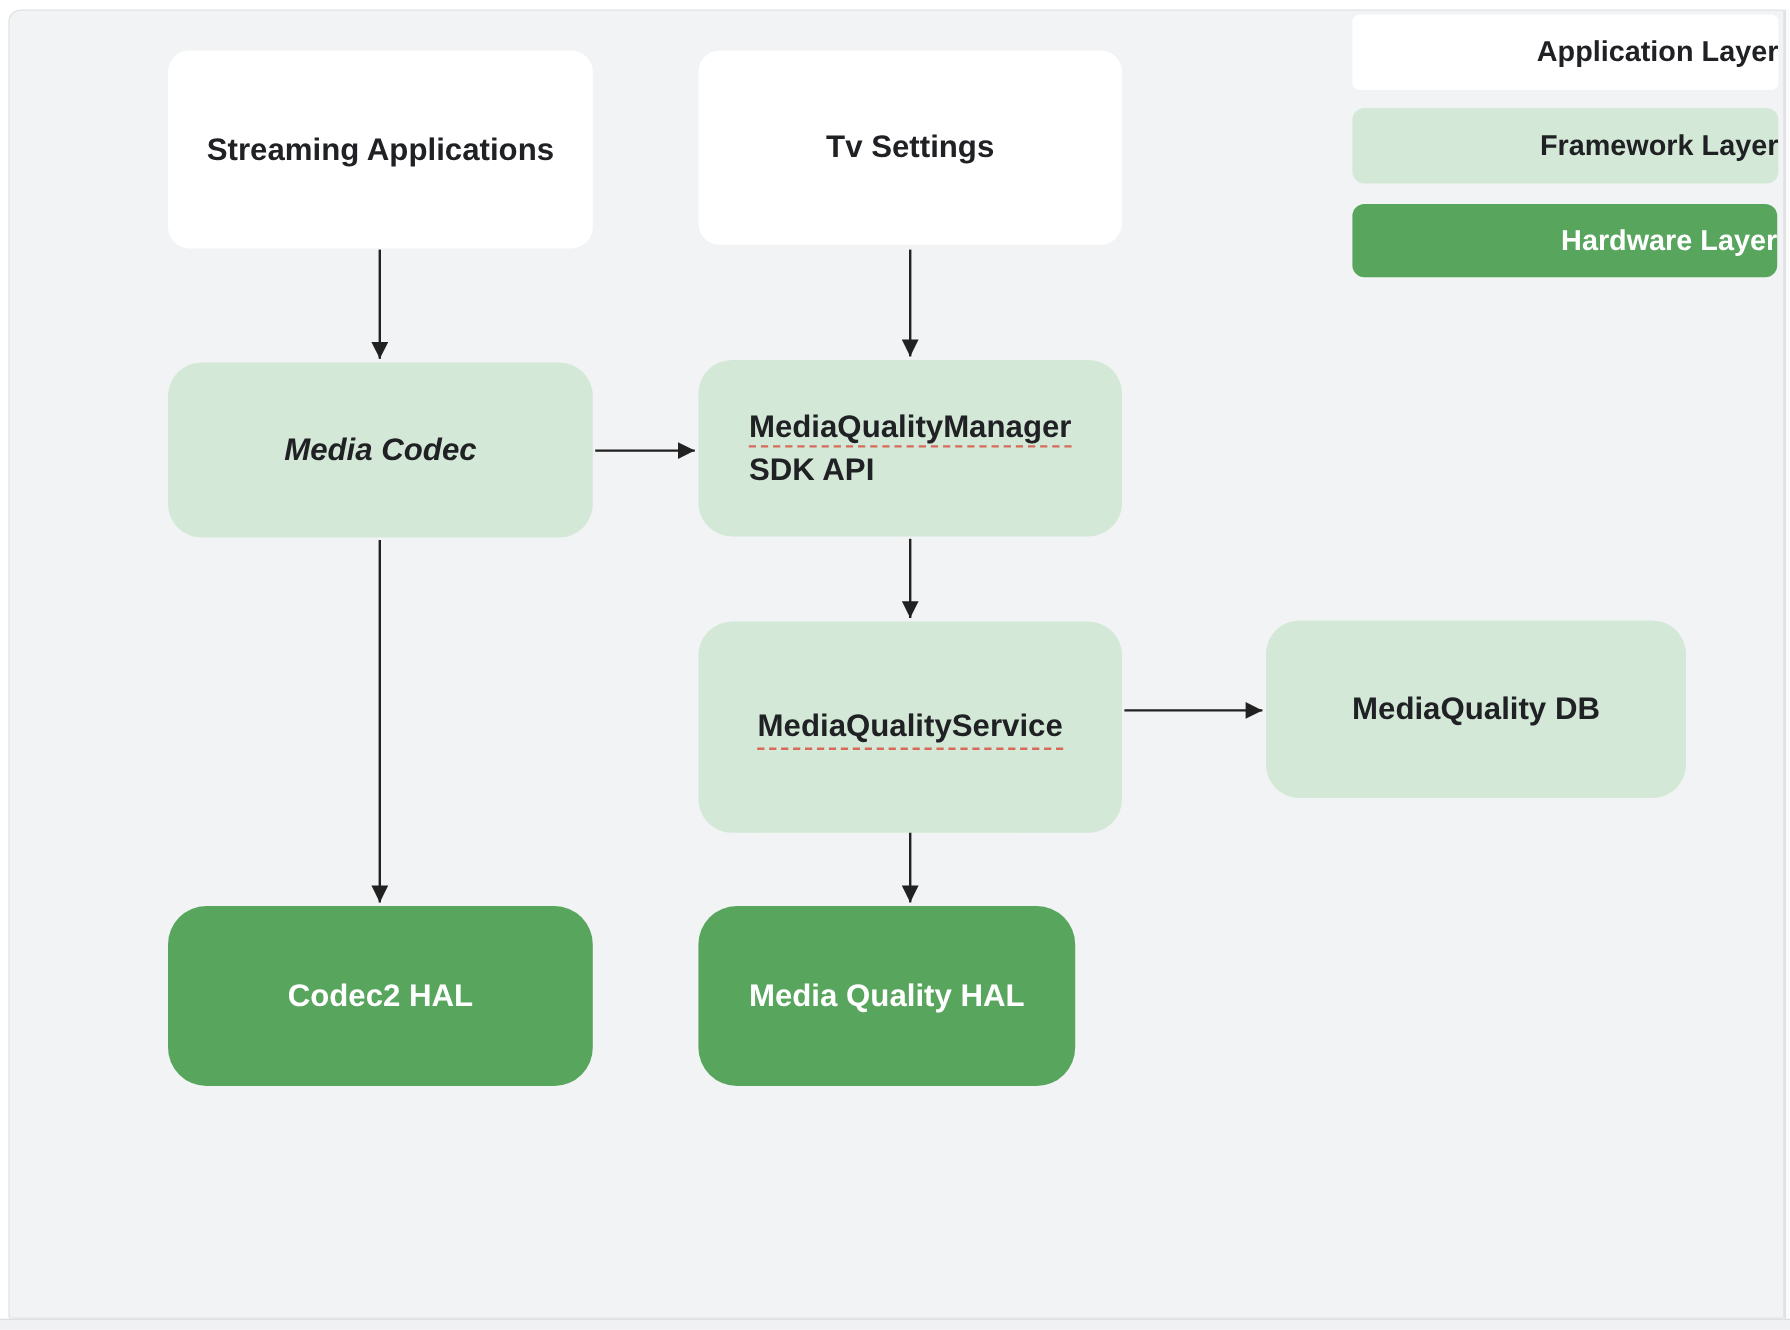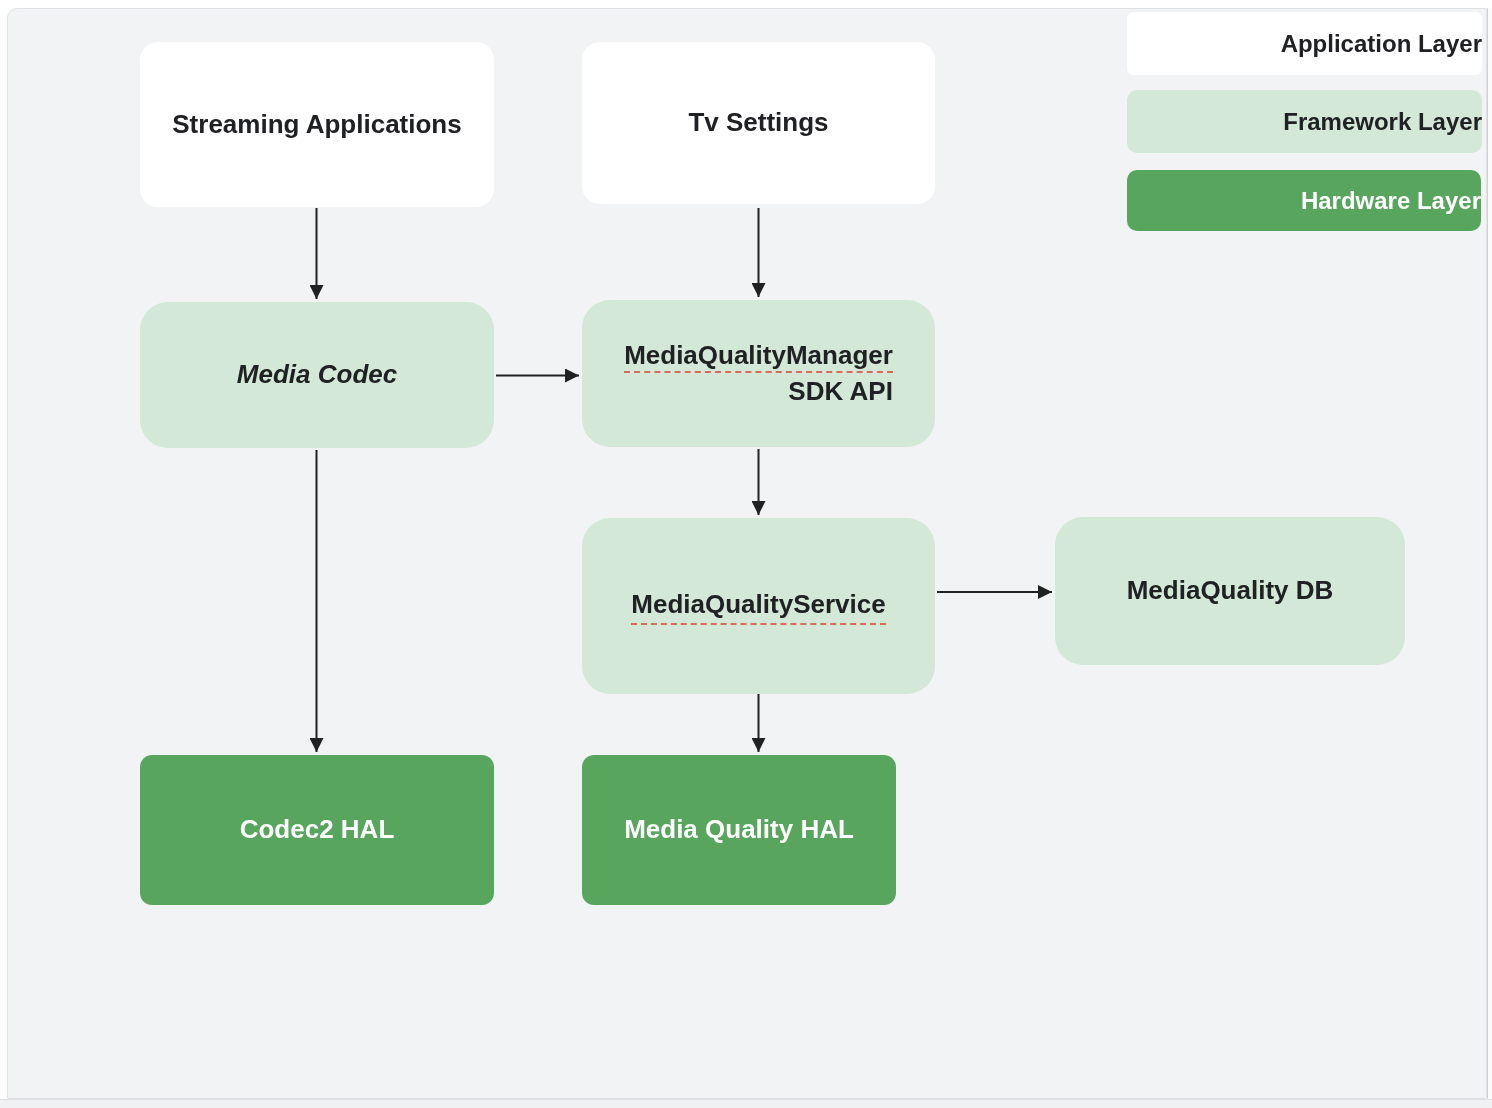--- a/index.html
+++ b/index.html
@@ -48,38 +48,38 @@
   .edge{
     stroke:var(--arrow);
     stroke-width:2;
     fill:none;
   }
   .node{
     position:absolute;
     display:flex;
     align-items:center;
     justify-content:center;
-    text-align:right;
+    text-align:left;
     font-weight:bold;
     font-size:26px;
     line-height:1.35;
     color:var(--text-dark);
     padding:0 14px;
   }
   .node.app{
     background:var(--application-layer);
     border-radius:18px;
   }
   .node.fw{
     background:var(--framework-layer);
     border-radius:28px;
   }
   .node.hw{
     background:var(--hardware-layer);
-    border-radius:12px;
+    border-radius:32px;
     color:var(--text-light);
   }
   .squiggly{
     border-bottom:2px dashed var(--spellcheck-underline);
     padding-bottom:1px;
   }
   .legend-item{
     position:absolute;
     display:flex;
     align-items:center;

